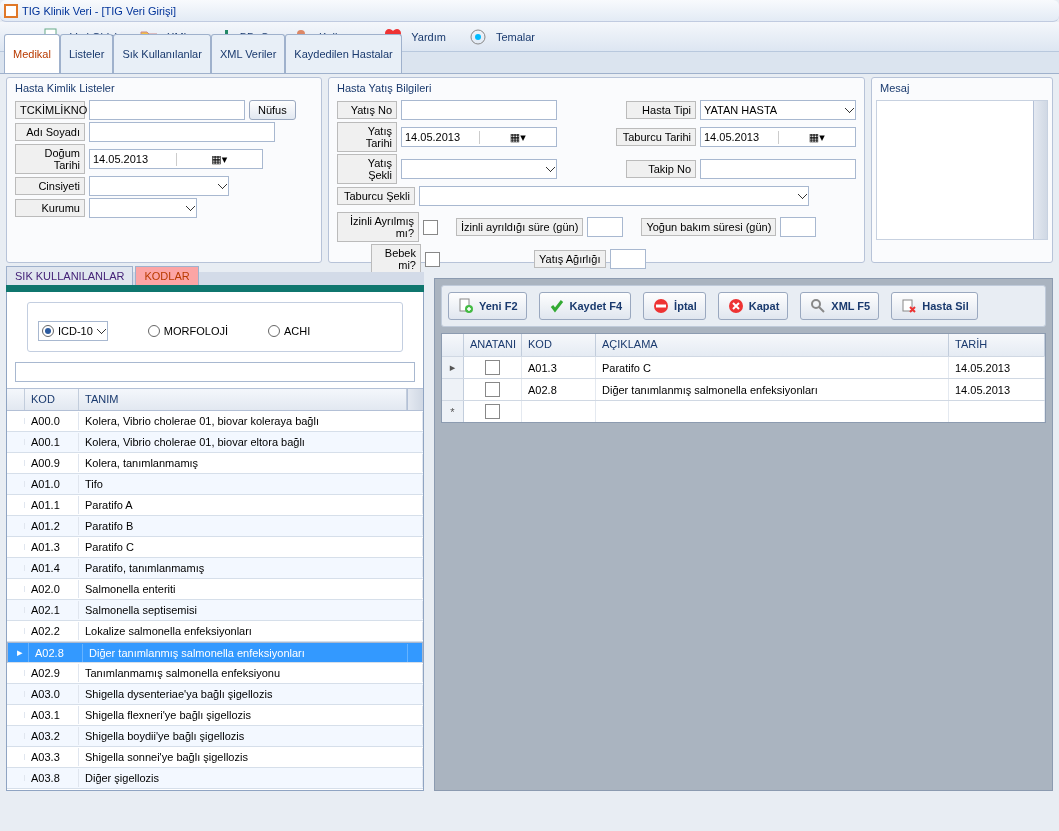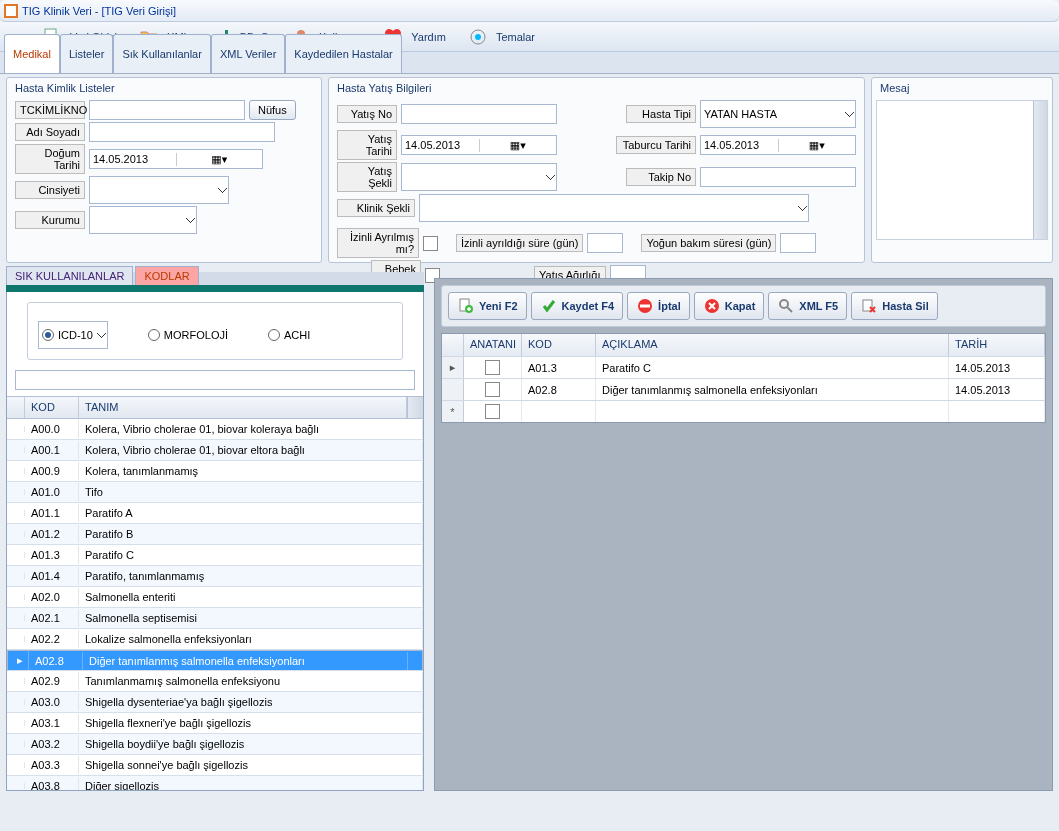--- a/index.html
+++ b/index.html
@@ -23,21 +23,21 @@
 .legend { position:absolute; top:4px; left:8px; color:#1a3a6e;}
 .fs-patient { width:316px;}
 .fs-admission { flex:1;}
 .fs-msg { width:182px; padding:22px 4px 4px 4px;}
 .fs-msg .msgbox { width:100%; height:140px; border:1px solid #c7d1e0; background:#fff;}
 
 .row { display:flex; align-items:center; margin-bottom:2px; gap:4px;}
 .lbl { display:inline-block; text-align:right; text-decoration:underline dotted; color:#000; padding:2px;}
 .lbl.boxed { border:1px solid #bbb; background:#f0f0f0; text-decoration:none; padding:2px 4px;}
 .inp { border:1px solid #a8b8d0; background:#fff; height:20px; padding:0 3px;}
-.sel { border:1px solid #a8b8d0; background:#fff; height:28px; padding:0 14px 0 3px; appearance:none; background-image:linear-gradient(45deg,transparent 45%,#333 45%,#333 55%,transparent 55%),linear-gradient(-45deg,transparent 45%,#333 45%,#333 55%,transparent 55%); background-position: right 5px center, right 1px center; background-size:5px 5px; background-repeat:no-repeat;}
+.sel { border:1px solid #a8b8d0; background:#fff; height:20px; padding:0 14px 0 3px; appearance:none; background-image:linear-gradient(45deg,transparent 45%,#333 45%,#333 55%,transparent 55%),linear-gradient(-45deg,transparent 45%,#333 45%,#333 55%,transparent 55%); background-position: right 5px center, right 1px center; background-size:5px 5px; background-repeat:no-repeat;}
 .date { width:130px; display:inline-flex; border:1px solid #a8b8d0; background:#fff; height:20px; align-items:center;}
 .date span { flex:1; padding:0 3px;}
 .date .cal { width:18px; text-align:center; border-left:1px solid #ccc;}
 .btn { border:1px solid #9aa8bf; background:linear-gradient(#fefefe,#e2e8f1); padding:3px 8px; border-radius:3px; cursor:pointer;}
 .chk { width:15px; height:15px; border:1px solid #888; background:#fff; display:inline-block;}
 
 .lowtabs { position:absolute; top:272px; left:6px; width:418px; height:20px; background:#d3dbe8; display:flex; align-items:flex-end; border-bottom:7px solid #0f766e;}
 .lowtabs .tab2 { padding:3px 8px; border:1px solid #9fb1cc; border-bottom:none; margin-right:2px; cursor:pointer;}
 .lowtabs .tab2.plain { background:#e0e6ef; color:#427;}
 .lowtabs .tab2.active { background:#fca5a5; color:#b83a00;}
@@ -55,21 +55,21 @@
 .ghead .gc { border-right:1px solid #c2cddc; padding:4px 6px; color:#1a3a6e;}
 .gc.c0{width:18px;padding:0;} .gc.c1{width:54px;} .gc.c2{flex:1;}
 .gbody { overflow-y:auto; height:calc(100% - 22px);}
 .grow { display:flex; border-bottom:1px solid #d6dfea; height:21px; align-items:center; cursor:pointer;}
 .grow:nth-child(even){ background:#f3f8ff;}
 .grow .gc{ border-right:1px solid #e0e6ef; padding:3px 6px;}
 .grow.sel { background:#3399ff !important; color:#fff;}
 .grow.sel .gc{ border-right-color:#66b3ff;}
 
 .rightpanel { position:absolute; top:278px; left:434px; right:6px; bottom:40px; background:#aab4c0; border:1px solid #8c9bb0;}
-.actbar { background:#e8edf3; border-bottom:1px solid #8c9bb0; padding:6px; display:flex; gap:4px; margin:6px; border:1px solid #c0cbda; border-radius:3px;}
+.actbar { background:#e8edf3; border-bottom:1px solid #8c9bb0; padding:6px; display:flex; gap:12px; margin:6px; border:1px solid #c0cbda; border-radius:3px;}
 .abtn { display:flex; align-items:center; gap:4px; border:1px solid #9aa8bf; background:linear-gradient(#fefefe,#e0e6ef); padding:4px 8px; border-radius:3px; cursor:pointer; color:#1a3a6e; font-weight:bold;}
 .abtn .aic{ width:18px; height:18px; display:inline-flex; align-items:center; justify-content:center; border-radius:3px;}
 
 .rgrid { margin:0 6px; border:1px solid #8c9bb0;}
 .rghead { display:flex; background:linear-gradient(#f6f8fb,#e5ebf3); height:22px;}
 .rghead .rg { border-right:1px solid #c2cddc; padding:4px 6px; color:#1a3a6e;}
 .rg.r0{width:22px;} .rg.r1{width:58px;text-align:center;} .rg.r2{width:74px;} .rg.r3{flex:1;} .rg.r4{width:96px;}
 .rgrow { display:flex; height:22px; border-top:1px solid #d0d8e3; background:#fff;}
 .rgrow .rg{ border-right:1px solid #e4e9f0; padding:3px 6px; display:flex; align-items:center;}
 .rgrow .rg.r0 { background:#eef2f7; border-right:1px solid #c2cddc; justify-content:center; color:#555;}
@@ -204,21 +204,21 @@
         </div>
     </div>
     <div class="row">
       <span class="lbl boxed" style="width:60px">Yatış Şekli</span>
       <select class="sel" style="width:156px"></select>
       <span style="flex:1"></span>
       <span class="lbl boxed" style="width:70px">Takip No</span>
       <input class="inp" style="width: 156px;">
     </div>
     <div class="row">
-      <span class="lbl boxed" style="width:78px">Klinik Şekli</span>
+      <span class="lbl boxed" style="width:78px">Taburcu Şekli</span>
       <select class="sel" style="flex:1;max-width:390px"></select>
     </div>
     <div class="row" style="margin-top:6px">
       <span class="lbl boxed" style="width:82px">İzinli Ayrılmış mı?</span>
       <span class="chk"></span>
       <span style="width:10px"></span>
       <span class="lbl boxed">İzinli ayrıldığı süre (gün)</span>
       <input class="inp" style="width: 36px;">
       <span style="width:10px"></span>
       <span class="lbl boxed">Yoğun bakım süresi (gün)</span>

